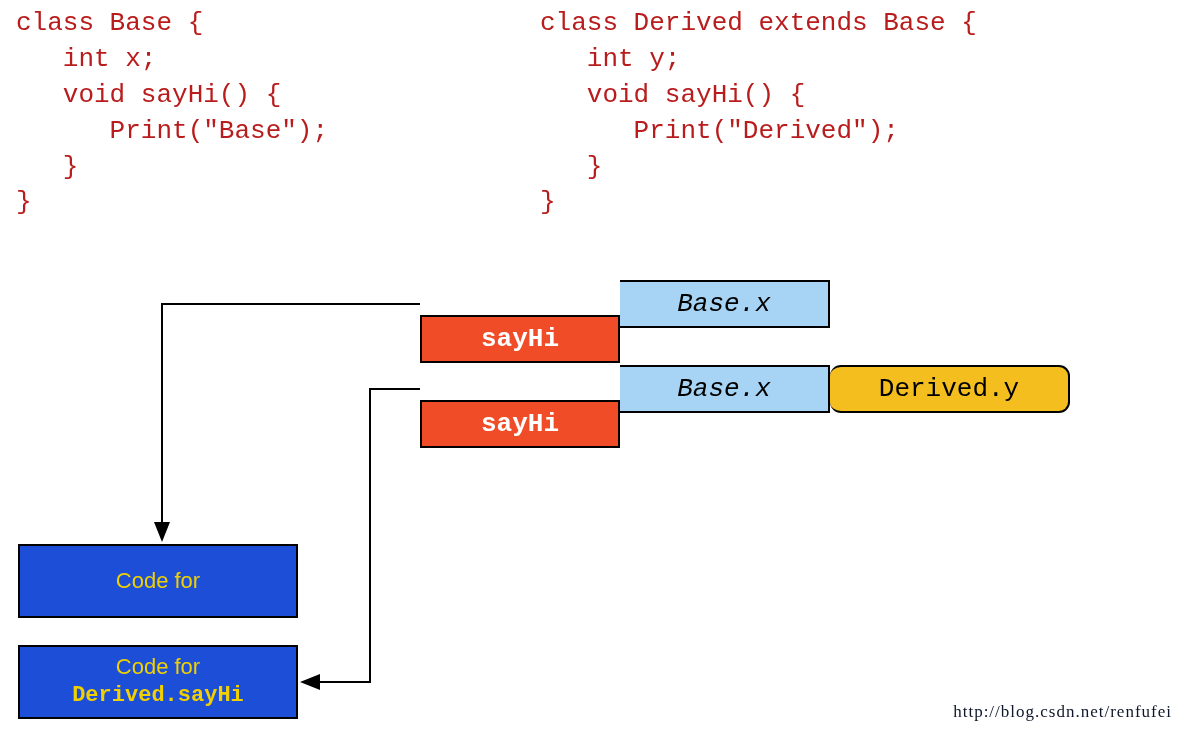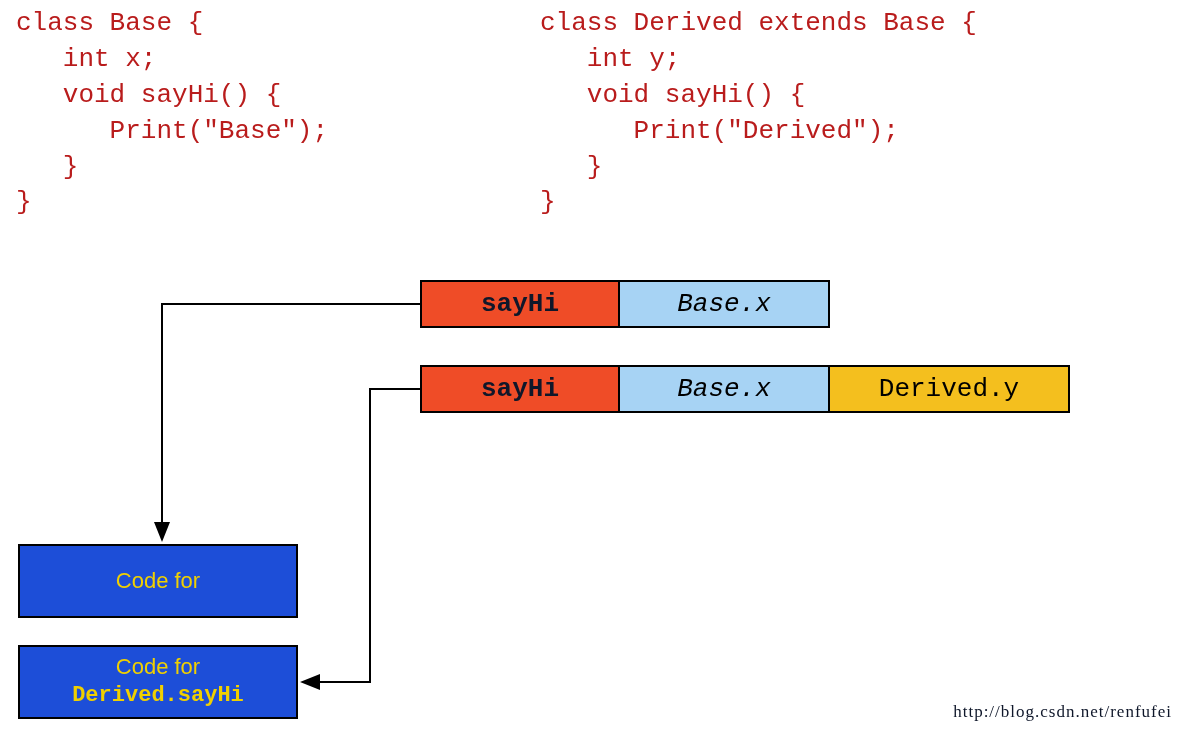--- a/index.html
+++ b/index.html
@@ -26,36 +26,38 @@
   .cell {
     height: 48px;
     display: flex;
     align-items: center;
     justify-content: center;
     font-size: 26px;
     border: 2px solid #000;
   }
   .cell-sayhi {
     background: #ef4c27;
-    color: #0f172a;
+    color: #ffffff;
     font-weight: bold;
     width: 200px;
+    margin-top: 35px;
   }
   .cell-basex {
     background: #a7d3f4;
     color: #000;
     width: 210px;
     border-left: none;
     font-style: italic;
   }
   .cell-derivedy {
     background: #f4bf1e;
     color: #000;
     width: 240px;
     border-left: none;
+    border-radius: 11px;
   }
   .code-box {
     position: absolute;
     width: 280px;
     height: 74px;
     background: #1d4ed8;
     border: 2px solid #000;
     display: flex;
     flex-direction: column;
     align-items: center;

